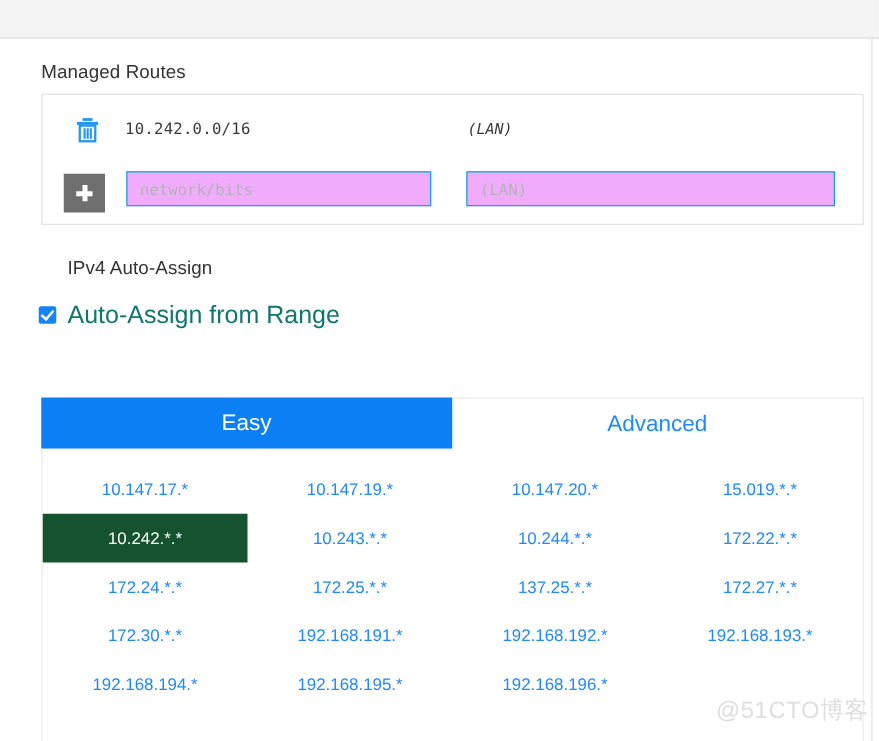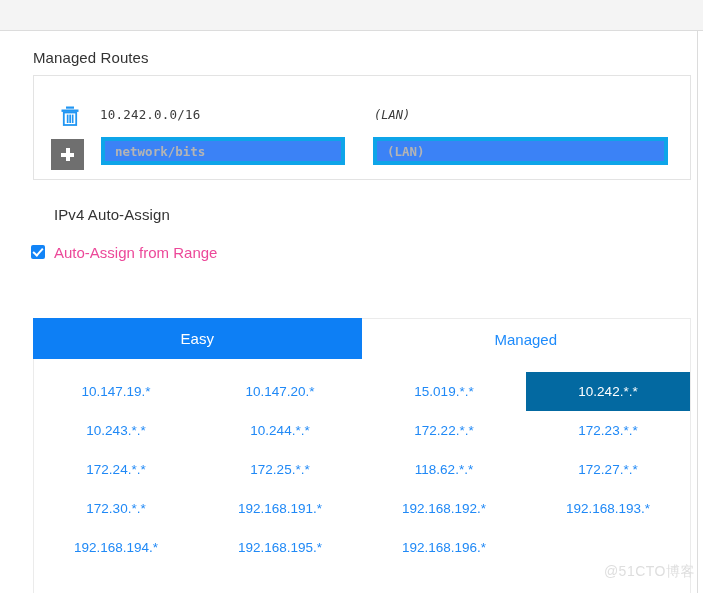--- a/index.html
+++ b/index.html
@@ -93,21 +93,21 @@
     box-sizing: border-box;
     background: #ffffff;
   }
 
   .route-row {
     position: absolute;
     left: 0;
     width: 100%;
     height: 44px;
   }
-  .route-row.existing { top: 18px; }
+  .route-row.existing { top: 6px; }
   .route-row.adder    { top: 56px; }
 
   .trash-icon {
     position: absolute;
     left: 25px;
     top: 11px;
     width: 22px;
     height: 22px;
     cursor: pointer;
   }
@@ -163,30 +163,29 @@
     font-family: "DejaVu Sans Mono", monospace;
     font-style: italic;
     font-size: 12px;
     color: #3a3a3a;
   }
 
   .route-input {
     position: absolute;
     top: 5px;
     height: 28px;
-    border: 4px solid #0ea5e9;
-    background: #3b82f6;
+    border: 1px solid #0ea5e9;
+    background: #f0abfc;
     box-sizing: border-box;
     font-family: "DejaVu Sans Mono", monospace;
     font-size: 12.5px;
     color: #3a3a3a;
     padding: 0 10px;
     outline: none;
     border-radius: 0;
-    font-weight: bold;
   }
   .route-input::placeholder { color: #b4b4b4; opacity: 1; }
   .route-input.network { left: 67px;  width: 244px; }
   .route-input.lan     { left: 339px; width: 295px; }
 
   
   .checkbox-row {
     position: absolute;
     left: 31px;
     top: 211px;
@@ -209,39 +208,39 @@
     left: 4px;
     top: 1px;
     width: 4px;
     height: 8px;
     border: solid #ffffff;
     border-width: 0 2px 2px 0;
     transform: rotate(42deg);
   }
   .checkbox-label {
     margin-left: 9px;
-    font-size: 15px;
-    color: #ec4899;
+    font-size: 20px;
+    color: #0f766e;
   }
 
   
   .tabs {
     position: absolute;
     left: 33px;
     top: 287px;
     width: 658px;
     height: 41px;
     display: flex;
   }
   .tab {
     flex: 1;
     display: flex;
     align-items: center;
     justify-content: center;
-    font-size: 15px;
+    font-size: 18px;
     cursor: pointer;
     box-sizing: border-box;
   }
   .tab.active {
     background: #0d7ff5;
     color: #ffffff;
   }
   .tab.inactive {
     background: #ffffff;
     color: #1e8bfb;
@@ -274,30 +273,30 @@
   .range-cell {
     display: flex;
     align-items: center;
     justify-content: center;
     font-size: 13.5px;
     color: #2089f6;
     cursor: pointer;
     user-select: none;
   }
   .range-cell.selected {
-    background: #0369a1;
+    background: #14532d;
     color: #ffffff;
   }
 
   
   .watermark {
     position: absolute;
     right: 8px;
     bottom: 12px;
-    font-size: 14px;
+    font-size: 19px;
     color: #dedede;
     letter-spacing: 0.5px;
     pointer-events: none;
     white-space: nowrap;
   }
 </style>
 </head>
 <body>
 
 <div class="topbar"></div>
@@ -340,36 +339,36 @@
 
   <div class="section-title autoassign">IPv4 Auto-Assign</div>
 
   <div class="checkbox-row">
     <span class="checkbox-box"></span>
     <span class="checkbox-label">Auto-Assign from Range</span>
   </div>
 
   <div class="tabs">
     <div class="tab active">Easy</div>
-    <div class="tab inactive">Managed</div>
+    <div class="tab inactive">Advanced</div>
   </div>
 
   <div class="range-panel">
     <div class="range-grid" id="range-grid">
+        <div class="range-cell">10.147.17.*</div>
         <div class="range-cell">10.147.19.*</div>
         <div class="range-cell">10.147.20.*</div>
         <div class="range-cell">15.019.*.*</div>
         <div class="range-cell selected">10.242.*.*</div>
         <div class="range-cell">10.243.*.*</div>
         <div class="range-cell">10.244.*.*</div>
         <div class="range-cell">172.22.*.*</div>
-        <div class="range-cell">172.23.*.*</div>
         <div class="range-cell">172.24.*.*</div>
         <div class="range-cell">172.25.*.*</div>
-        <div class="range-cell">118.62.*.*</div>
+        <div class="range-cell">137.25.*.*</div>
         <div class="range-cell">172.27.*.*</div>
         <div class="range-cell">172.30.*.*</div>
         <div class="range-cell">192.168.191.*</div>
         <div class="range-cell">192.168.192.*</div>
         <div class="range-cell">192.168.193.*</div>
         <div class="range-cell">192.168.194.*</div>
         <div class="range-cell">192.168.195.*</div>
         <div class="range-cell">192.168.196.*</div>
       </div>
   </div>

